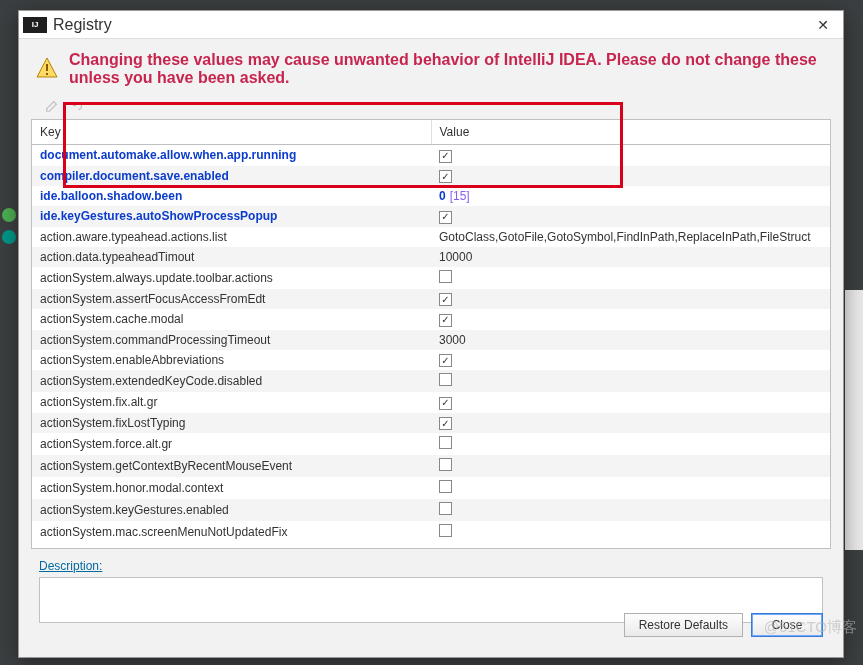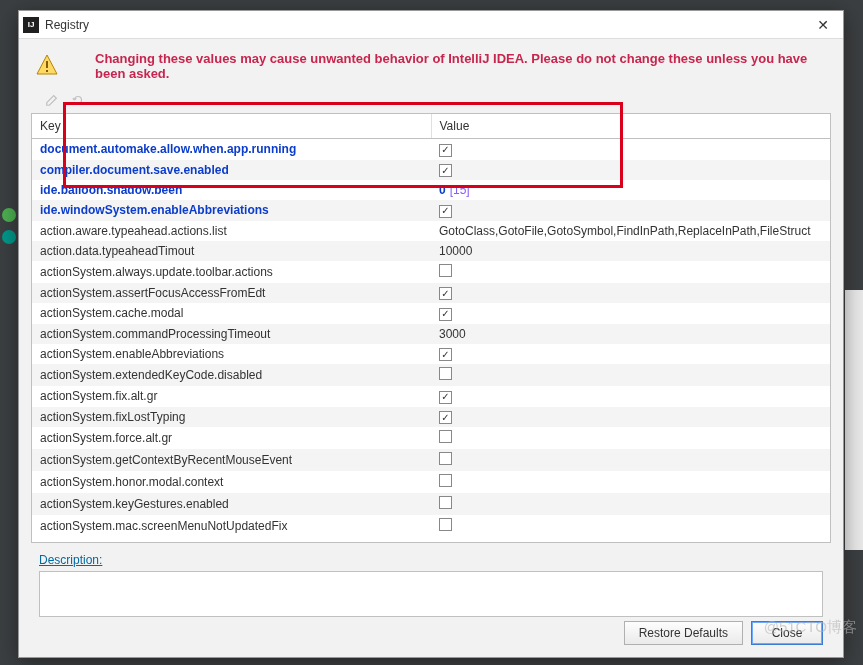--- a/index.html
+++ b/index.html
@@ -24,51 +24,50 @@
 }
 .titlebar {
   height: 28px;
   background: #fff;
   border-bottom: 1px solid #ddd;
   display: flex;
   align-items: center;
   padding: 0 4px;
 }
 .titlebar .app-icon {
-  width: 16px; height: 16px;
+  width: 24px; height: 16px;
   background: #1f1f1f;
   display: inline-flex;
   align-items: center;
   justify-content: center;
   color: #fff;
   font-size: 8px;
   font-weight: bold;
   margin-right: 6px;
 }
-.titlebar .title { color: #333; font-size: 12px; }
+.titlebar .title { color: #333; font-size: 16px; }
 .titlebar .spacer { flex: 1; }
 .titlebar .close {
   width: 40px; height: 28px;
   display: flex; align-items: center; justify-content: center;
   font-size: 14px; color: #333; cursor: pointer;
   margin: -4px -4px -4px 0;
 }
 
 .warning-row {
   display: flex;
   align-items: center;
   padding: 12px 16px 10px 16px;
   gap: 10px;
 }
 .warning-icon { flex-shrink: 0; }
 .warning-text {
   color: #c7254e;
   font-weight: bold;
-  font-size: 13px;
-  margin-left: 26px;
+  font-size: 16px;
 }
 
 .toolbar {
   padding: 0 24px 4px 24px;
   display: flex;
   gap: 8px;
 }
 .toolbar .tbtn {
   width: 18px; height: 18px;
   opacity: 0.4;
@@ -141,21 +140,21 @@
 .desc-label { color: #0369a1; margin-bottom: 4px; text-decoration: underline; }
 .desc-box {
   width: 100%;
   height: 46px;
   border: 1px solid #c0c0c0;
   background: #fff;
 }
 
 .button-row {
   position: absolute;
-  bottom: 12px;
+  bottom: 20px;
   right: 20px;
   display: flex;
   gap: 8px;
 }
 .btn {
   min-width: 72px;
   padding: 4px 14px;
   background: linear-gradient(#fdfdfd,#eaeaea);
   border: 1px solid #b0b0b0;
   cursor: pointer;
@@ -255,21 +254,21 @@
           </tr>
           <tr>
             <td class="key-modified">compiler.document.save.enabled</td>
             <td><span class="chk">✓</span></td>
           </tr>
           <tr>
             <td class="key-modified">ide.balloon.shadow.been</td>
             <td><span style="color: rgb(11, 60, 204); font-weight: bold;">0</span><span class="val-default">[15]</span></td>
           </tr>
           <tr>
-            <td class="key-modified">ide.windowSystem.enableAbbreviations</td>
+            <td class="key-modified">ide.keyGestures.autoShowProcessPopup</td>
             <td><span class="chk">✓</span></td>
           </tr>
           <tr>
             <td>action.aware.typeahead.actions.list</td>
             <td><span>GotoClass,GotoFile,GotoSymbol,FindInPath,ReplaceInPath,FileStruct</span></td>
           </tr>
           <tr>
             <td>action.data.typeaheadTimout</td>
             <td><span>10000</span></td>
           </tr>

